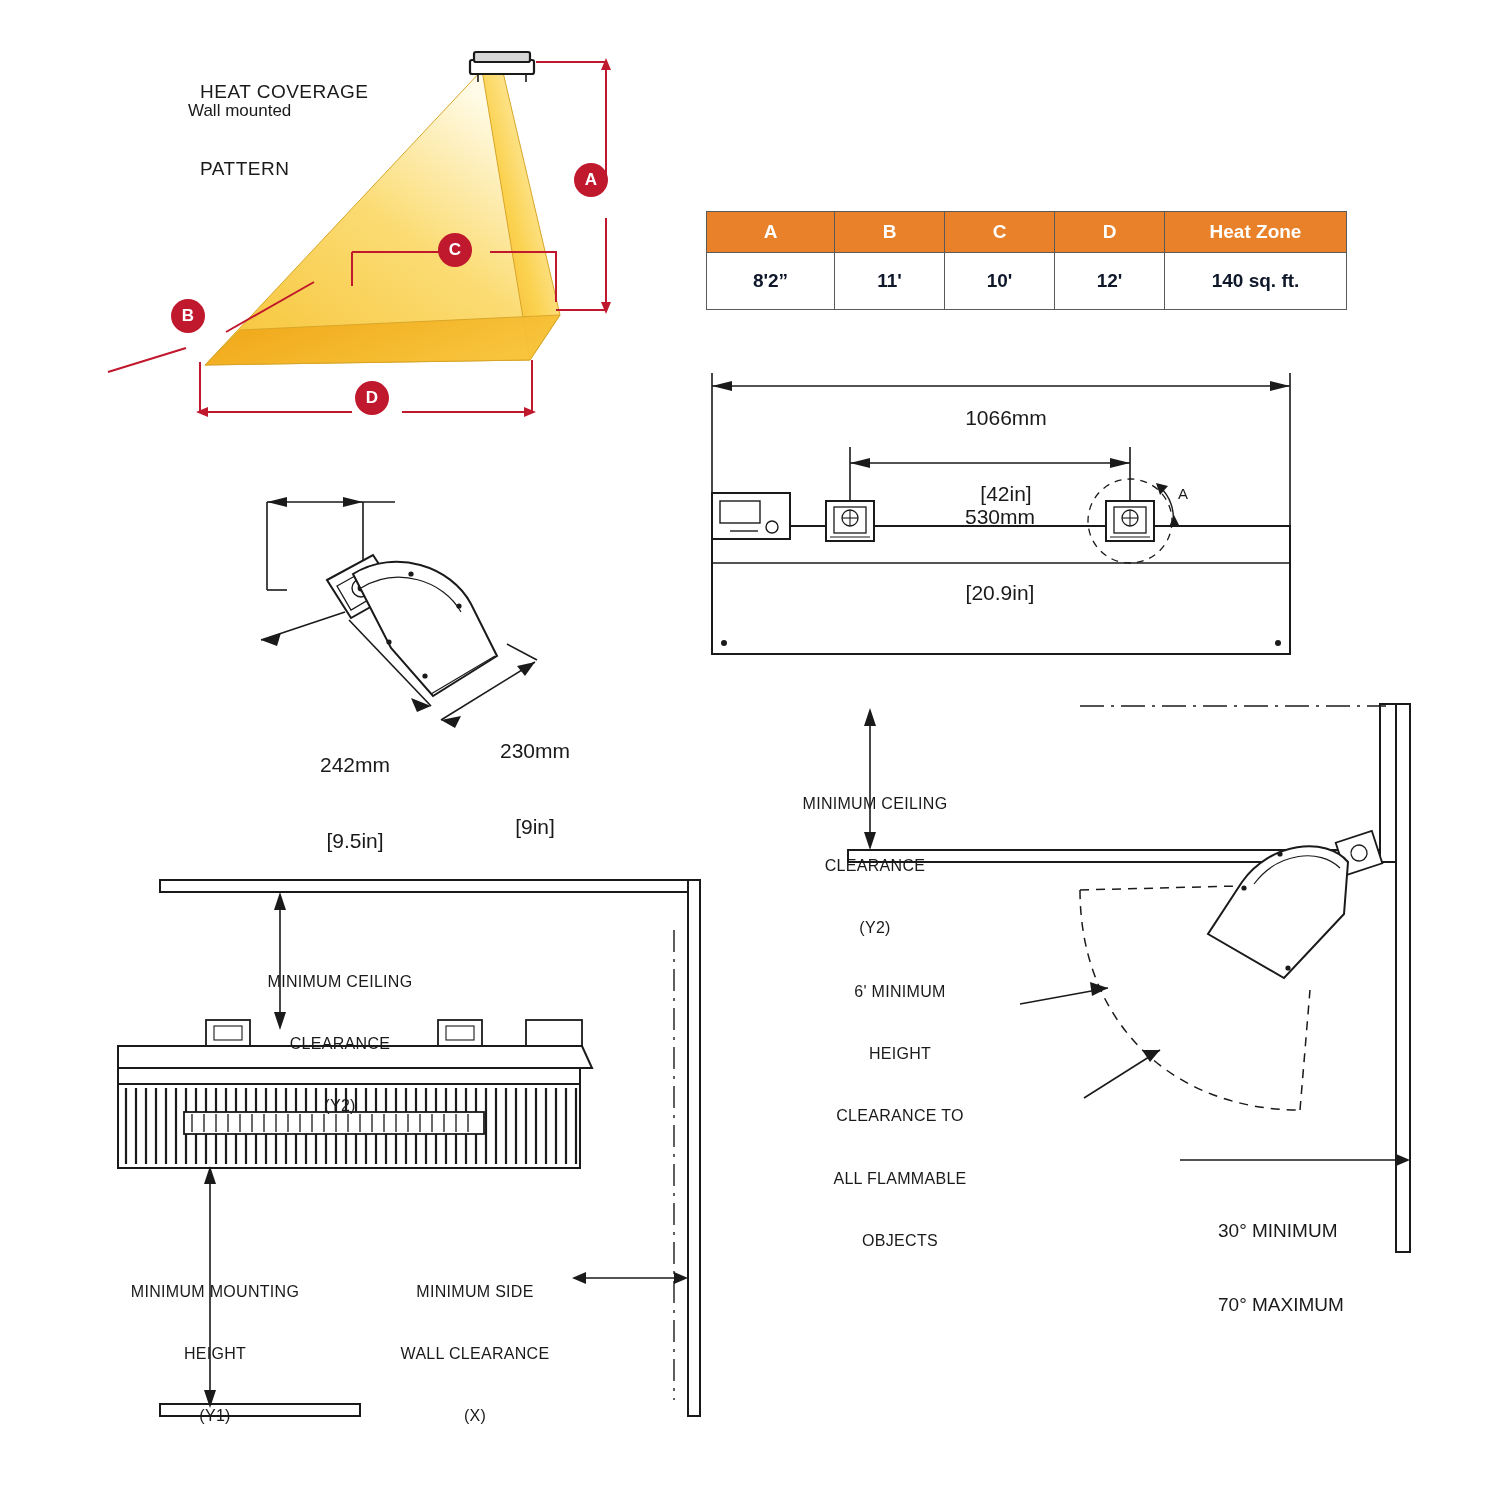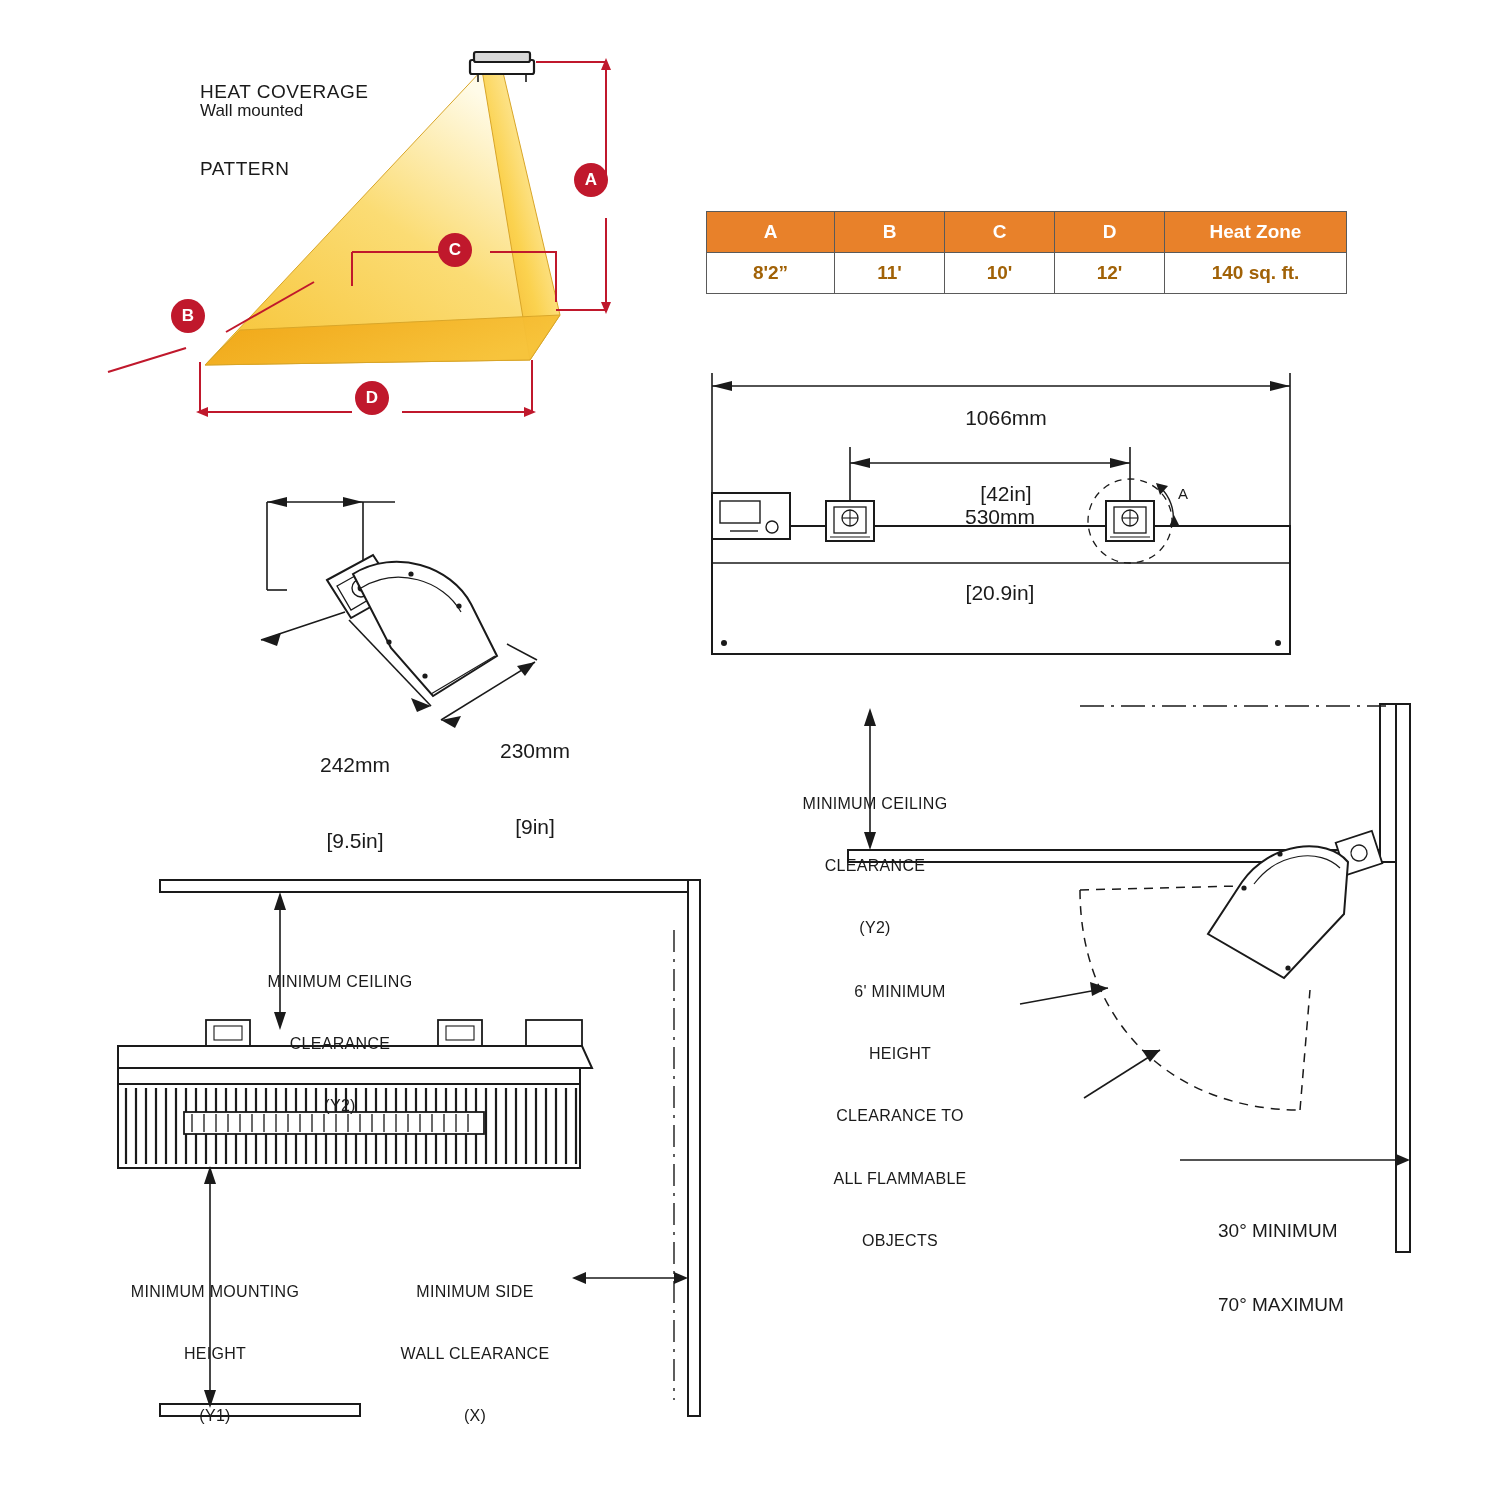--- a/index.html
+++ b/index.html
@@ -58,27 +58,27 @@
     color: #ffffff;
     font-size: 19px;
     font-weight: bold;
     border: 1.5px solid #5a5a5a;
     height: 40px;
     text-align: center;
     padding: 0 4px;
   }
   table.spec td {
     background: #ffffff;
-    color: #a16207;
+    color: #0f172a;
     font-size: 19px;
     font-weight: bold;
     border: 1.5px solid #5a5a5a;
     height: 40px;
     text-align: center;
-    padding: 0 4px;
+    padding: 8px 4px;
   }
 
   
   .dim {
     font-size: 21px;
     text-align: center;
     line-height: 1.2;
   }
   .note {
     font-size: 16px;
@@ -155,21 +155,21 @@
         <path d="M118 377 L106 382 L118 387" fill="#c0182c" stroke="none"></path>
         <path d="M434 377 L446 382 L434 387" fill="#c0182c" stroke="none"></path>
       </g>
     </svg>
   </div>
 
   <div class="abs txt hcp-title" style="left:200px; top:28px; width:300px;">
     <div>HEAT COVERAGE</div>
     <div>PATTERN</div>
   </div>
-  <div class="abs txt hcp-sub" style="left:200px; top:100px; width:300px;">Wall mounted</div>
+  <div class="abs txt hcp-sub" style="left:188px; top:100px; width:300px;">Wall mounted</div>
 
   <div class="abs bubble" style="left:574px; top:163px;">A</div>
   <div class="abs bubble" style="left:171px; top:299px;">B</div>
   <div class="abs bubble" style="left:438px; top:233px;">C</div>
   <div class="abs bubble" style="left:355px; top:381px;">D</div>
 
   <div class="abs" style="left:706px; top:211px;">
     <table class="spec" style="width:640px;">
       <colgroup>
         <col style="width:128px">

